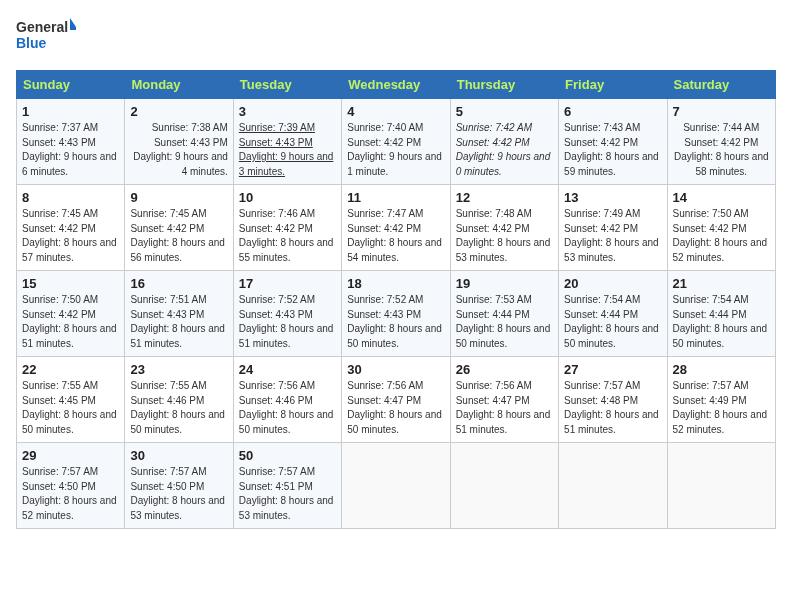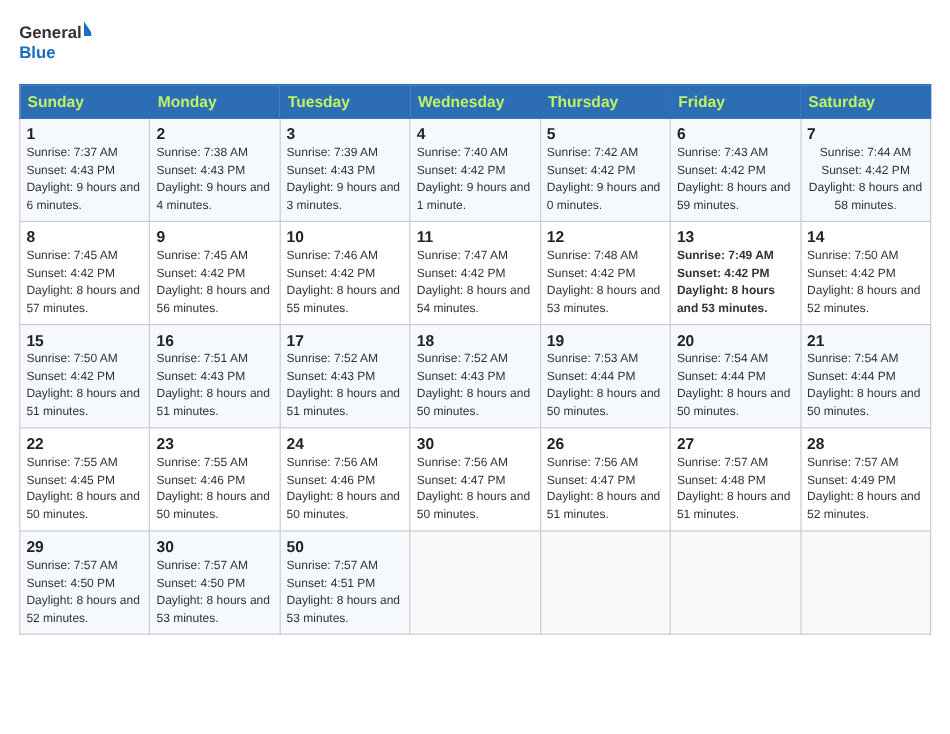--- a/index.html
+++ b/index.html
@@ -110,39 +110,39 @@
   <tbody id="calendar-body">
   <tr>
         <td>
           <span class="day-number">1</span>
           <div class="day-detail" style="white-space: pre-line;">Sunrise: 7:37 AM
 Sunset: 4:43 PM
 Daylight: 9 hours and 6 minutes.</div>
         </td>
         <td>
           <span class="day-number">2</span>
-          <div class="day-detail" style="white-space: pre-line;">Sunrise: 7:38 AM
+          <div class="day-detail" style="white-space: pre-line; text-align: right;">Sunrise: 7:38 AM
 Sunset: 4:43 PM
 Daylight: 9 hours and 4 minutes.</div>
         </td>
         <td>
           <span class="day-number">3</span>
-          <div class="day-detail" style="white-space: pre-line;">Sunrise: 7:39 AM
+          <div class="day-detail" style="white-space: pre-line; text-decoration: underline;">Sunrise: 7:39 AM
 Sunset: 4:43 PM
 Daylight: 9 hours and 3 minutes.</div>
         </td>
         <td>
           <span class="day-number">4</span>
           <div class="day-detail" style="white-space: pre-line;">Sunrise: 7:40 AM
 Sunset: 4:42 PM
 Daylight: 9 hours and 1 minute.</div>
         </td>
         <td>
           <span class="day-number">5</span>
-          <div class="day-detail" style="white-space: pre-line;">Sunrise: 7:42 AM
+          <div class="day-detail" style="white-space: pre-line; font-style: italic;">Sunrise: 7:42 AM
 Sunset: 4:42 PM
 Daylight: 9 hours and 0 minutes.</div>
         </td>
         <td>
           <span class="day-number">6</span>
           <div class="day-detail" style="white-space: pre-line;">Sunrise: 7:43 AM
 Sunset: 4:42 PM
 Daylight: 8 hours and 59 minutes.</div>
         </td>
         <td>
@@ -178,21 +178,21 @@
 Daylight: 8 hours and 54 minutes.</div>
         </td>
         <td>
           <span class="day-number">12</span>
           <div class="day-detail" style="white-space: pre-line;">Sunrise: 7:48 AM
 Sunset: 4:42 PM
 Daylight: 8 hours and 53 minutes.</div>
         </td>
         <td>
           <span class="day-number">13</span>
-          <div class="day-detail" style="white-space: pre-line; font-weight: bold;">Sunrise: 7:49 AM
+          <div class="day-detail" style="white-space: pre-line;">Sunrise: 7:49 AM
 Sunset: 4:42 PM
 Daylight: 8 hours and 53 minutes.</div>
         </td>
         <td>
           <span class="day-number">14</span>
           <div class="day-detail" style="white-space: pre-line;">Sunrise: 7:50 AM
 Sunset: 4:42 PM
 Daylight: 8 hours and 52 minutes.</div>
         </td>
       </tr>

